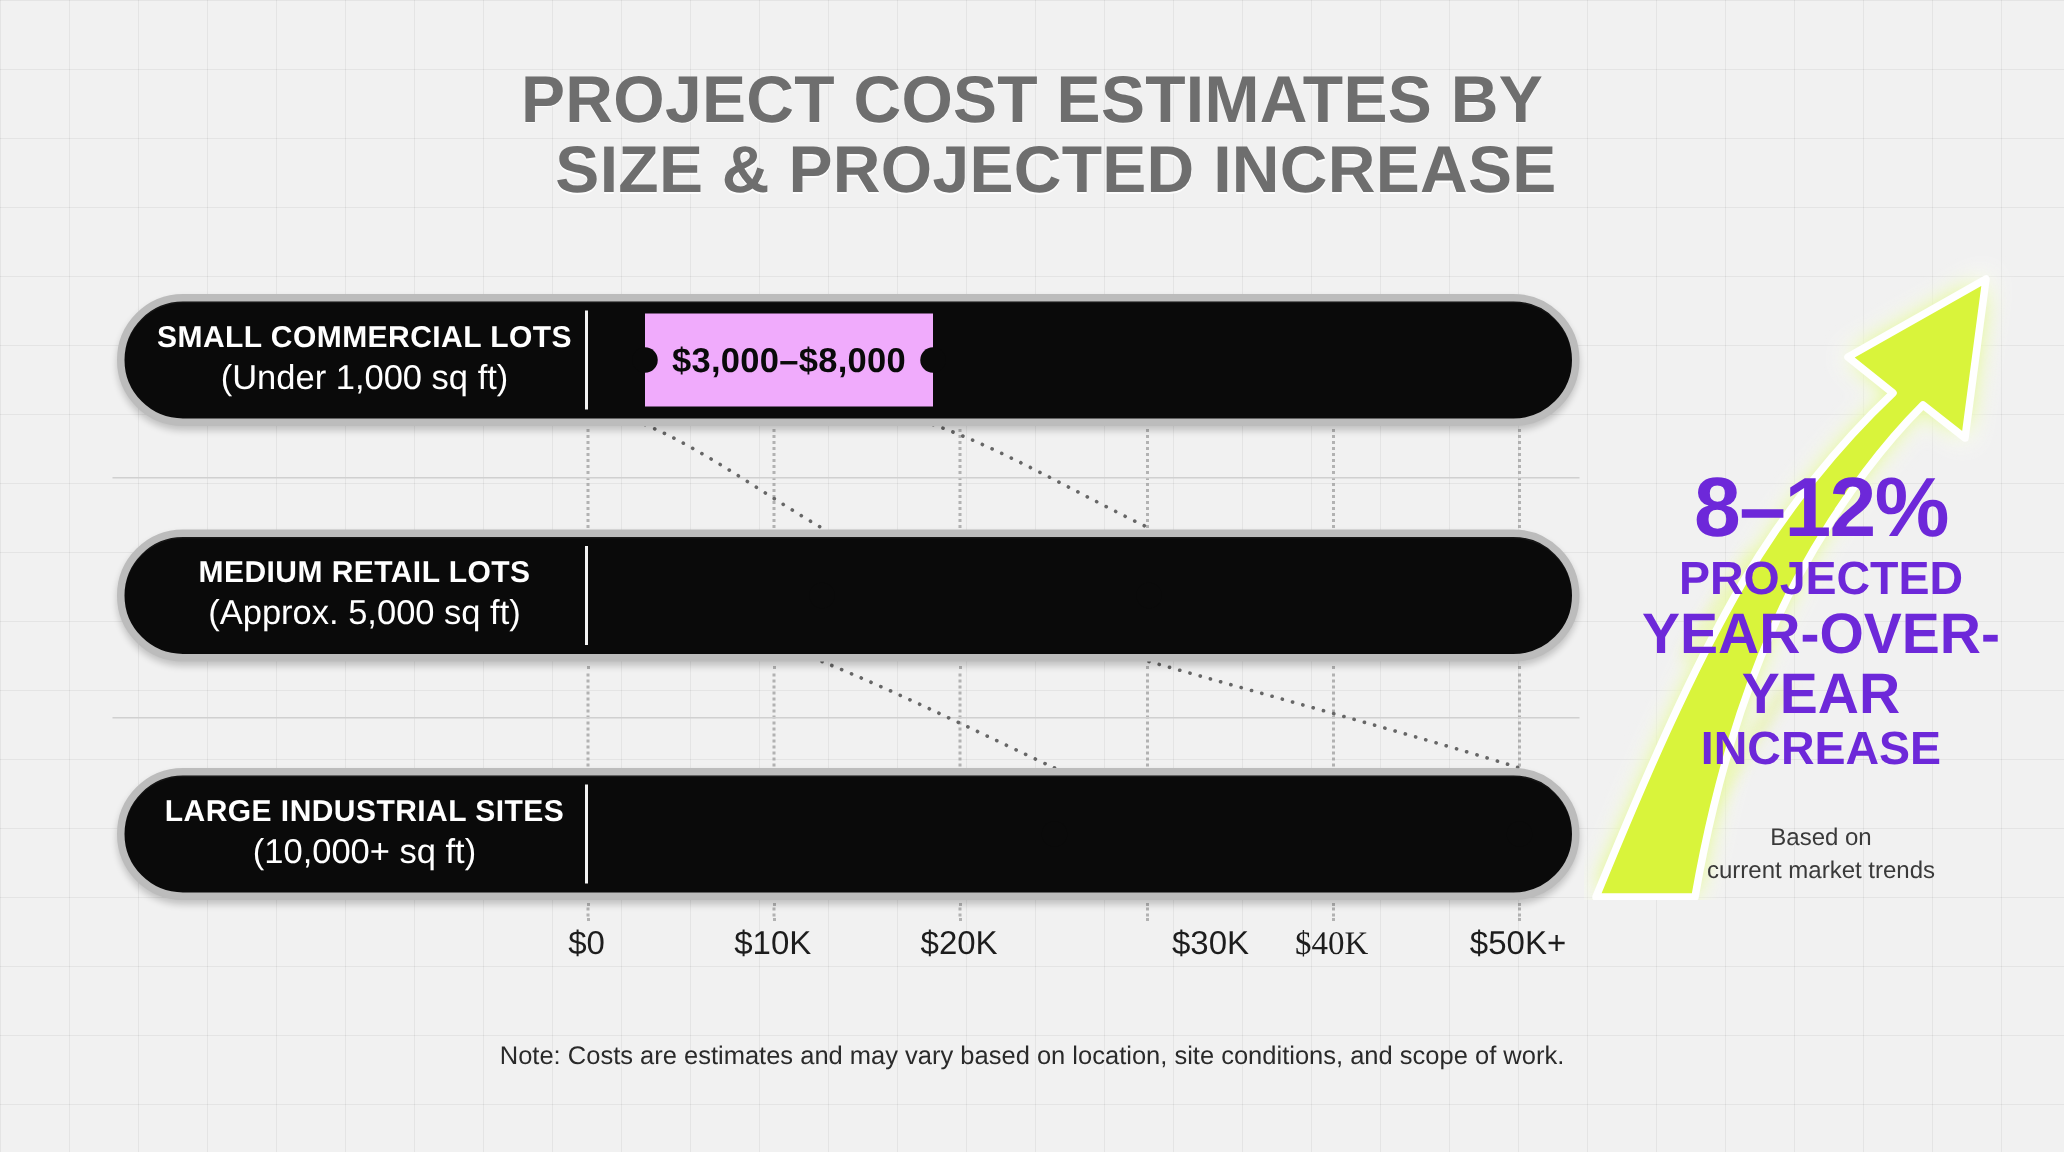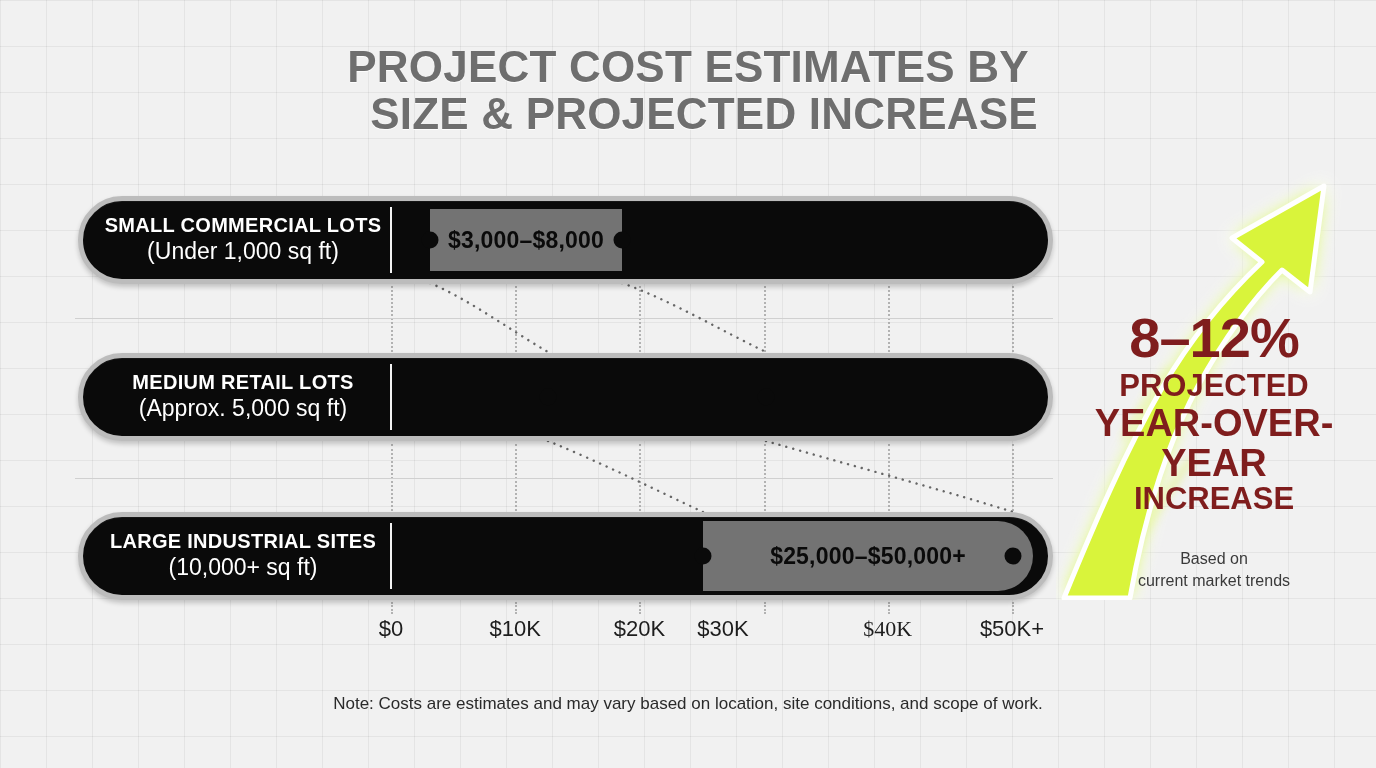--- a/index.html
+++ b/index.html
@@ -53,21 +53,21 @@
     color:#ffffff; text-align:center;
   }
   .lab-main{ font-weight:bold; font-size:20px; letter-spacing:0.3px; line-height:1.12; }
   .lab-sub{ font-size:23px; font-weight:400; line-height:1.2; margin-top:2px; }
   .divider{
     position:absolute; top:11px; bottom:11px; width:2px; background:#ffffff; opacity:.95;
   }
 
   
   .rangebar{
-    position:absolute; background:#737373;
+    position:absolute; background:#f0abfc;
     display:flex; align-items:center; justify-content:center;
   }
   .rangebar .rval{
     color:#0a0a0a; font-weight:bold; font-size:23px; white-space:nowrap;
     letter-spacing:0.2px;
   }
   .dot{
     position:absolute; width:17px; height:17px; border-radius:50%;
     background:#0a0a0a; top:50%; transform:translate(-50%,-50%);
   }
@@ -85,21 +85,21 @@
   
   .note{
     position:absolute; left:0; width:1376px; text-align:center;
     font-size:17px; color:#2a2a2a;
   }
 
   
   .callout{ position:absolute; }
   .callout .arrow-wrap{ position:absolute; left:0; top:0; }
   .co-text{
-    position:absolute; width:300px; text-align:center; color:#7f1d1d;
+    position:absolute; width:300px; text-align:center; color:#6d28d9;
   }
   .co-big{ font-size:56px; font-weight:bold; line-height:1; letter-spacing:-1px; }
   .co-l1{ font-size:31px; font-weight:bold; line-height:1.06; margin-top:4px; }
   .co-l2{ font-size:38px; font-weight:bold; line-height:1.06; }
   .co-l3{ font-size:31px; font-weight:bold; line-height:1.06; }
   .co-sub{
     position:absolute; width:300px; text-align:center;
     font-size:16px; color:#3a3a3a; line-height:1.35;
   }
 </style>
@@ -177,33 +177,30 @@
       <div class="dot" style="left:688px;"></div>
     </div>
 
     <div class="row" style="left:78px; top:512px; width:975px; height:88px;">
       <div class="capsule"></div>
       <div class="labelbox" style="width:294px;">
         <div class="lab-main">LARGE INDUSTRIAL SITES</div>
         <div class="lab-sub">(10,000+ sq ft)</div>
       </div>
       <div class="divider" style="left:312px;"></div>
-      <div class="rangebar" style="left:625px; top:9px; width:330px; height:70px; border-radius:0 35px 35px 0;">
-        <span class="rval">$25,000–$50,000+</span>
-      </div>
       <div class="dot" style="left:625px;"></div>
       <div class="dot" style="left:935px;"></div>
     </div>
 
     <div class="axis" style="top:616px;">
       <div id="ticks">
           <div class="tick" style="left: 391px;">$0</div>
           <div class="tick" style="left: 515.2px;">$10K</div>
           <div class="tick" style="left: 639.4px;">$20K</div>
-          <div class="tick" style="left: 723px;">$30K</div>
+          <div class="tick" style="left: 807px;">$30K</div>
           <div class="tick" style="left: 887.8px; font-family: Liberation Serif, serif;">$40K</div>
           <div class="tick" style="left: 1012px;">$50K+</div>
         </div>
     </div>
   </div>
 
   <div class="note" style="top:694px;">Note: Costs are estimates and may vary based on location, site conditions, and scope of work.</div>
 
   <div class="callout" style="left:1056px; top:120px; width:320px; height:480px;">
 

